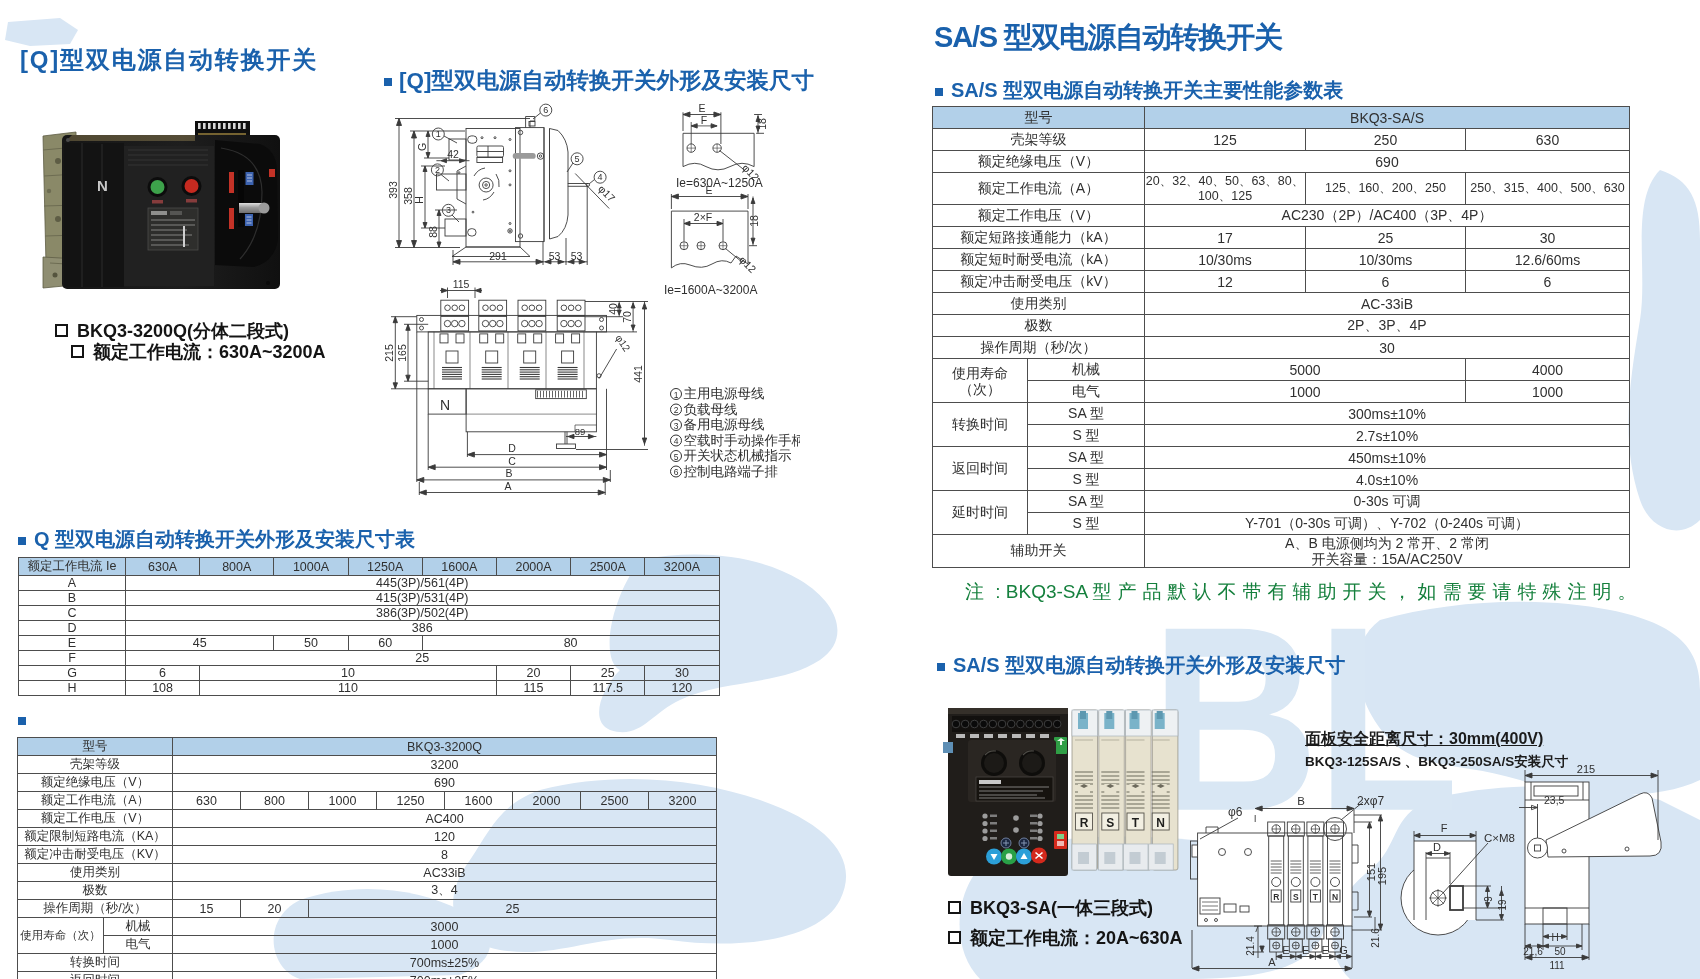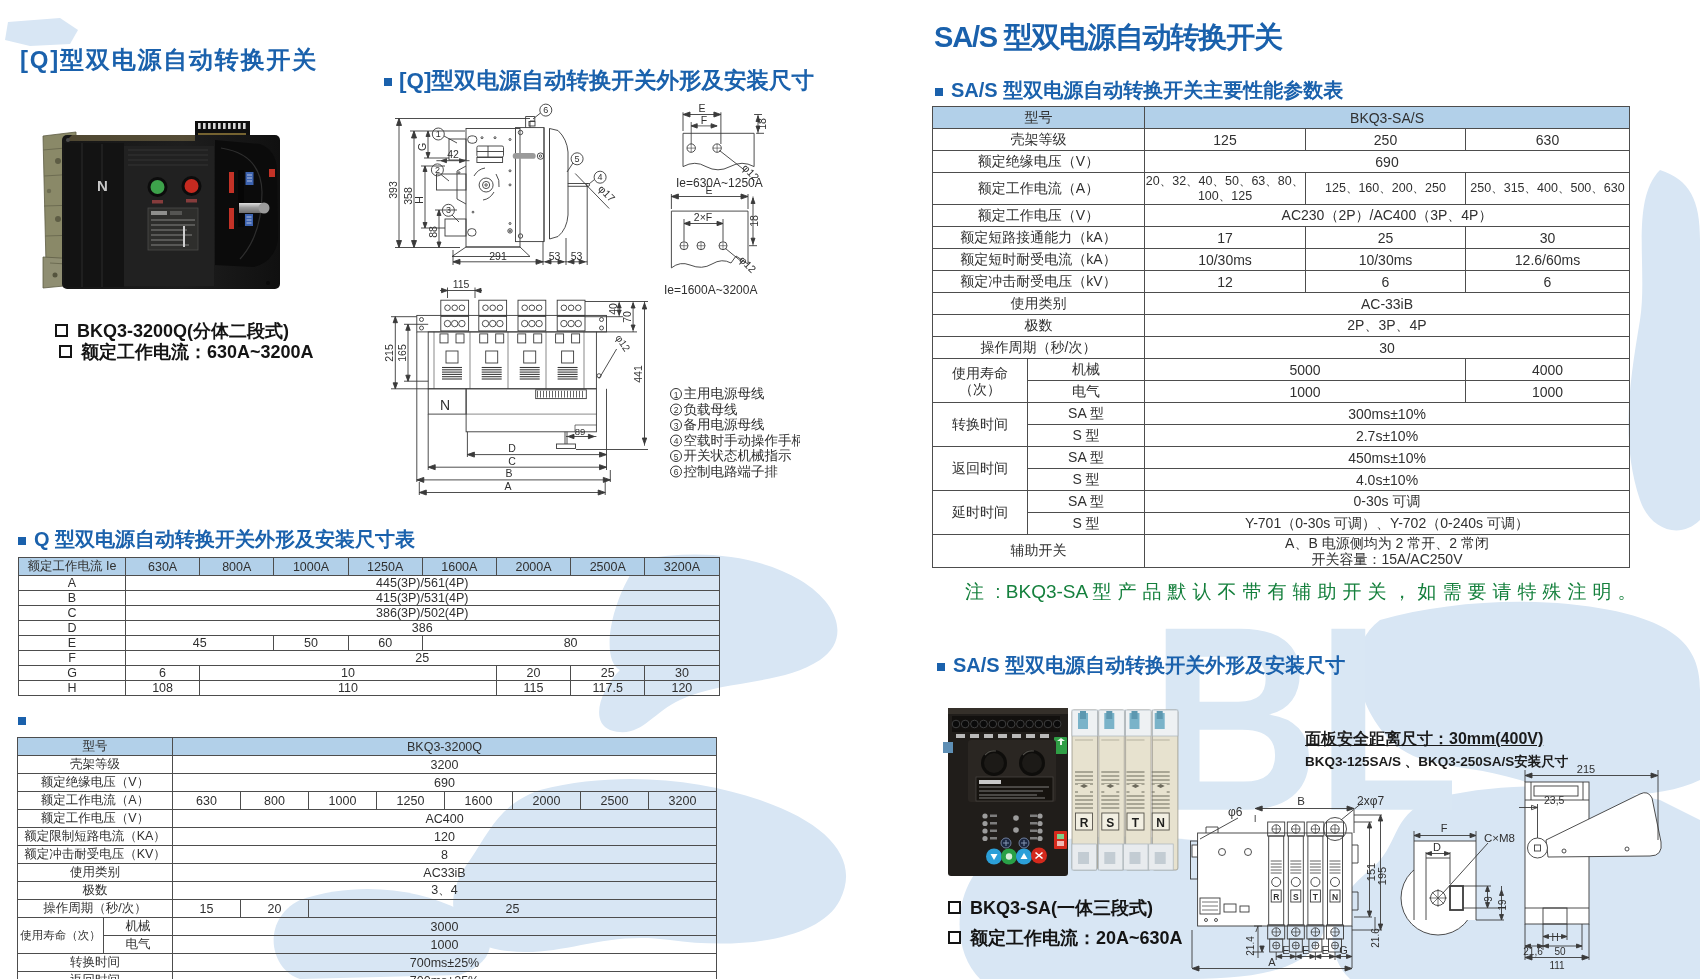--- a/index.html
+++ b/index.html
@@ -115,21 +115,21 @@
 <path d="M247,175 h5 M247,178 h5 M247,181 h5 M246.5,217 h5 M246.5,220 h5 M246.5,223 h5" stroke="#cfd6e8" stroke-width="0.8"></path>
 <rect x="239" y="203" width="25" height="10" fill="url(#shaft)"></rect>
 <circle cx="264" cy="208" r="5.5" fill="#9b9b9b"></circle>
 <rect x="269" y="169" width="6" height="8" fill="#c33227"></rect>
 <circle cx="68" cy="140" r="2" fill="#4a4a4a"></circle>
         <circle cx="268" cy="283" r="2" fill="#0a0a0a"></circle>
 </svg>
     </div>
 
 <div class="abs chk" style="left:55px;top:319px;text-align:right;"><span class="bx"></span>BKQ3-3200Q(<c>分体二段式</c>)</div>
-<div class="abs chk" style="left:59px;top:340px;"><span class="bx"></span><c>额定工作电流：</c>630A~3200A</div>
+<div class="abs chk" style="left:71px;top:340px;"><span class="bx"></span><c>额定工作电流：</c>630A~3200A</div>
 
 <div id="draw1" class="abs" style="left:375px;top:95px;">
 <svg style="display:block" width="425" height="405" viewBox="375 95 425 405">
 <g fill="none" stroke="#3a3a3a" stroke-width="0.9">
 
 <rect x="466" y="128.5" width="54" height="118.5"></rect>
           <rect x="449" y="139" width="17" height="21"></rect>
           <rect x="436.5" y="174" width="29.5" height="16"></rect>
           <rect x="445" y="219" width="21" height="17"></rect>
           <path d="M466,166 L457,171 L457,199 L466,204"></path>

